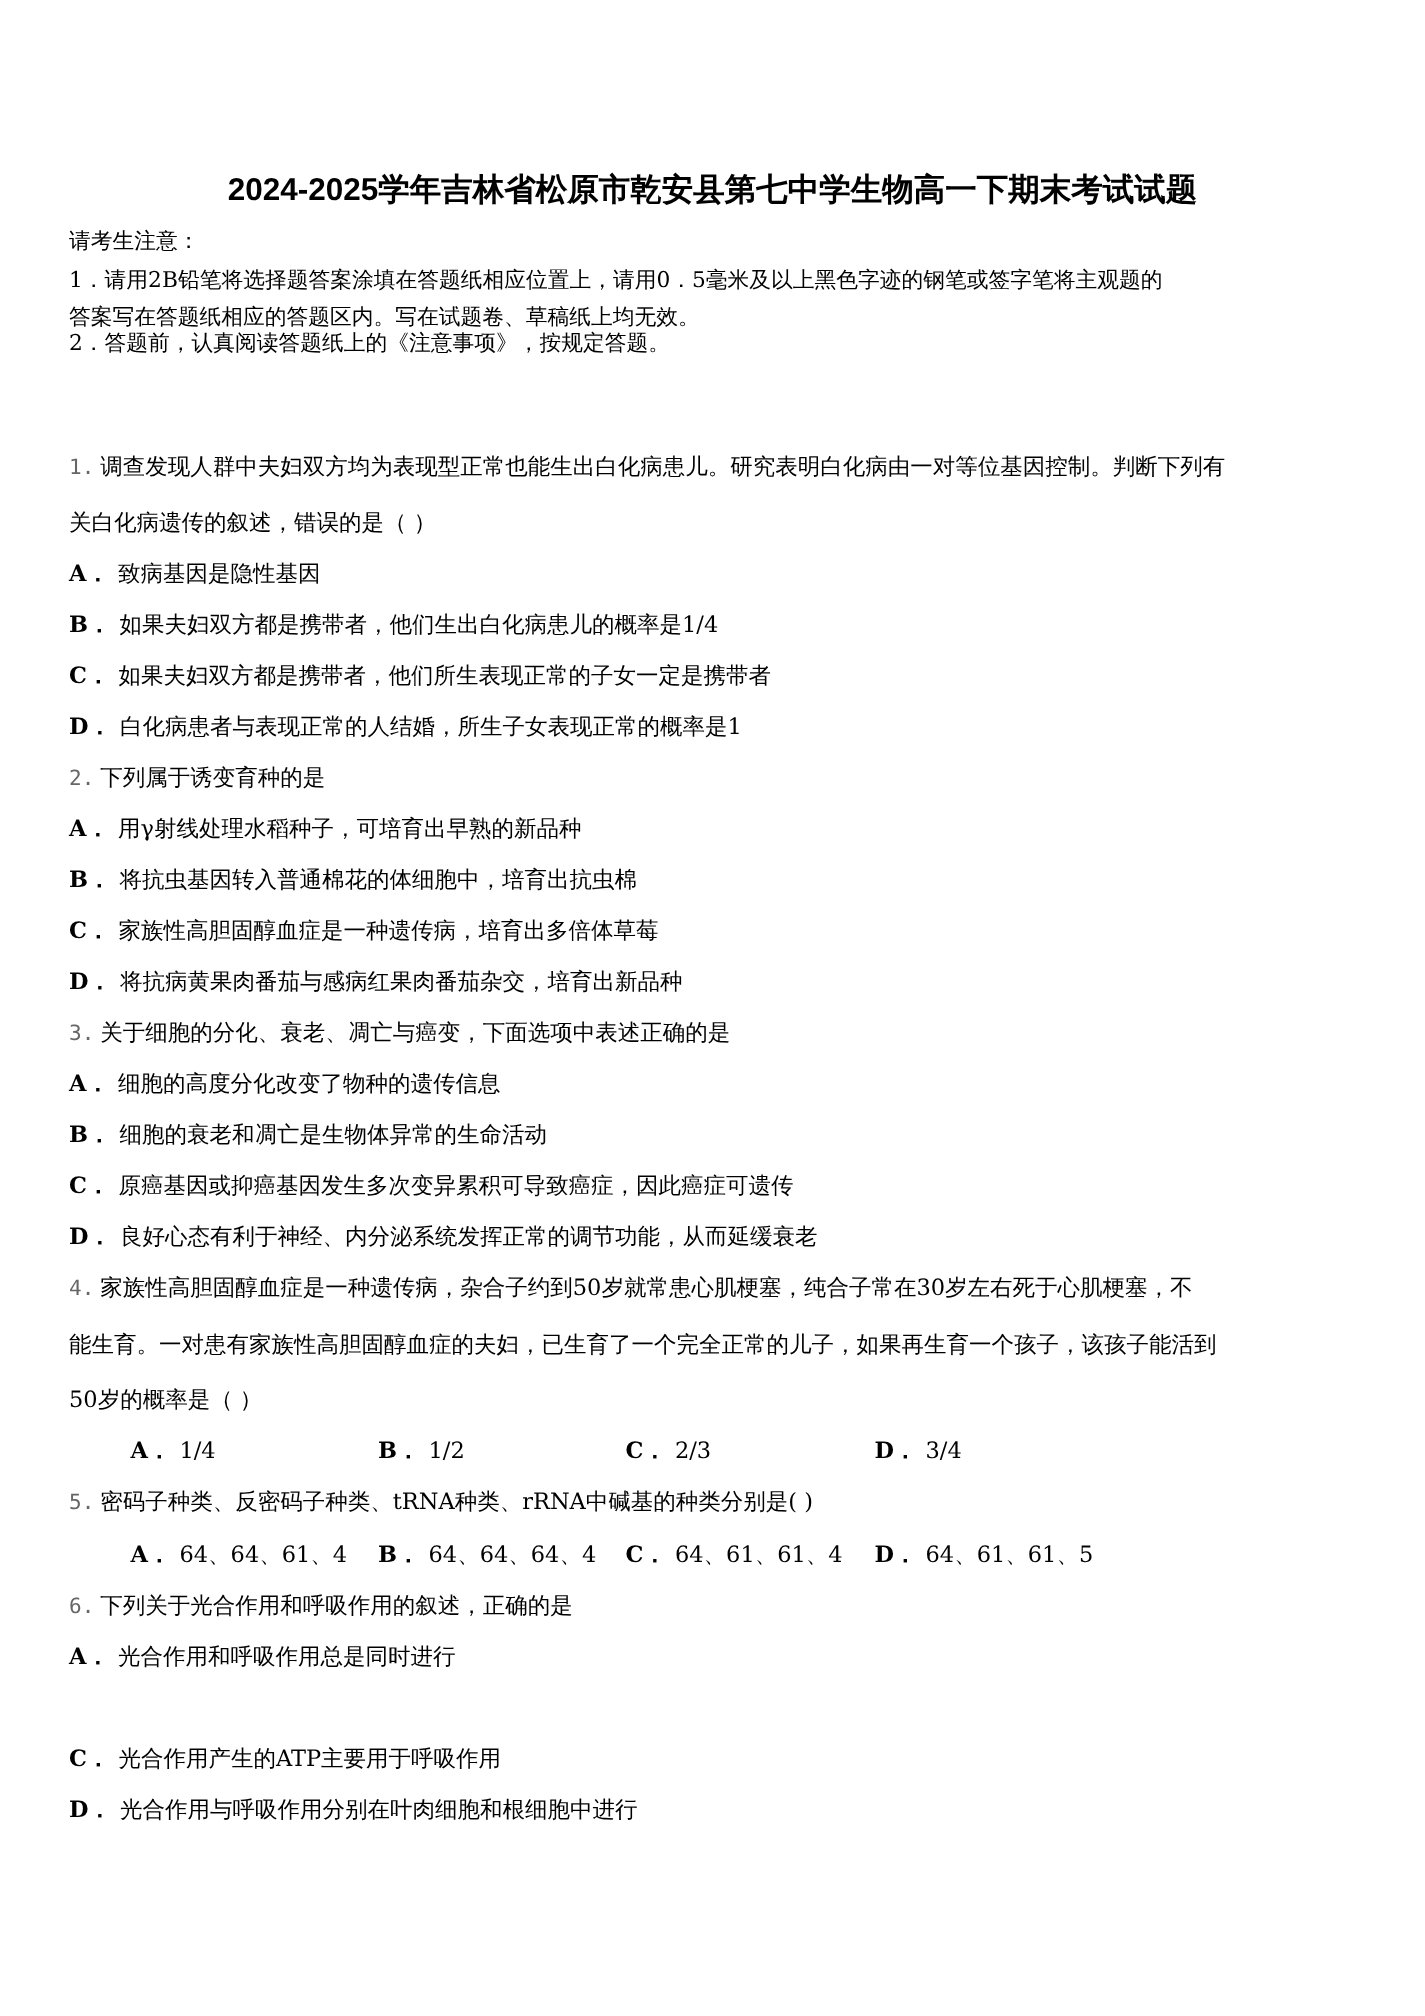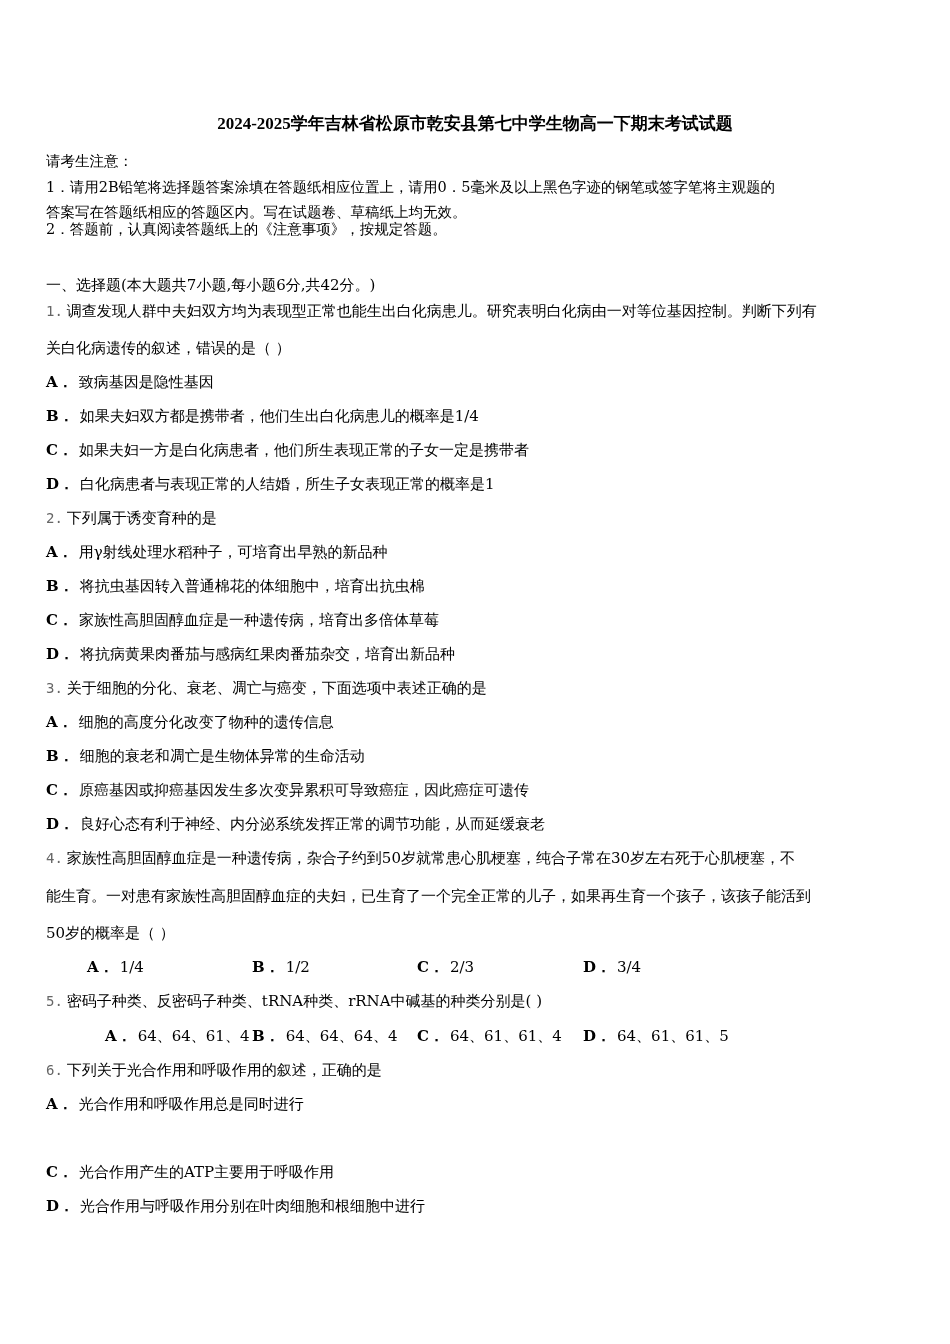--- a/index.html
+++ b/index.html
@@ -4,22 +4,22 @@
   <style>
     html, body { margin: 0; padding: 0; background: #ffffff; }
     body {
       width: 950px; height: 1344px; position: relative; overflow: hidden;
       font-family: "DejaVu Serif", "Liberation Serif", serif;
       color: #000;
     }
     .page { position: absolute; left: 0; top: 0; width: 950px; height: 1344px; }
     .title {
       position: absolute; left: 0; width: 950px; top: 112px;
-      text-align: center; font-family: Liberation Serif, serif;
-      font-weight: bold; font-size: 17px; letter-spacing: 0px;
+      text-align: center; font-family: Liberation Sans, sans-serif;
+      font-weight: bold; font-size: 21px; letter-spacing: 0px;
     }
     .line {
       position: absolute; left: 46px; white-space: nowrap;
       font-size: 15px; line-height: 20px;
     }
     .notice { font-size: 14.5px; }
     .qnum { color: #666; font-family: "DejaVu Sans Mono", "Liberation Mono", monospace; font-size: 14px; margin-right: 4px; }
     .opt-letter { font-weight: bold; margin-right: 6px; }
     .opt-row { position: absolute; left: 46px; font-size: 15px; line-height: 20px; margin-left: 41px; }
     .opt-row .cell { position: absolute; white-space: nowrap; }
@@ -29,29 +29,28 @@
 
 <div class="page">
 
   <div class="title">2024-2025学年吉林省松原市乾安县第七中学生物高一下期末考试试题</div>
 
   <div class="line notice" style="top:151px">请考生注意：</div>
   <div class="line notice" style="top:177px">1．请用2B铅笔将选择题答案涂填在答题纸相应位置上，请用0．5毫米及以上黑色字迹的钢笔或签字笔将主观题的</div>
   <div class="line notice" style="top:202px">答案写在答题纸相应的答题区内。写在试题卷、草稿纸上均无效。</div>
   <div class="line notice" style="top:219px">2．答题前，认真阅读答题纸上的《注意事项》，按规定答题。</div>
 
-  <div class="line" style="top:275px">一、选择题(本大题共7小题,每小题6分,共42分。)</div>
 
   <div class="line" style="top:301px">
     <span class="qnum">1.</span><span>调查发现人群中夫妇双方均为表现型正常也能生出白化病患儿。研究表明白化病由一对等位基因控制。判断下列有</span>
   </div>
   <div class="line" style="top:338px">关白化病遗传的叙述，错误的是（    ）</div>
   <div class="line" style="top:372px"><span class="opt-letter">A．</span><span>致病基因是隐性基因</span></div>
   <div class="line" style="top:406px"><span class="opt-letter">B．</span><span>如果夫妇双方都是携带者，他们生出白化病患儿的概率是1/4</span></div>
-  <div class="line" style="top:440px"><span class="opt-letter">C．</span><span>如果夫妇一方是白化病患者，他们所生表现正常的子女一定是携带者</span></div>
+  <div class="line" style="top:440px"><span class="opt-letter">C．</span><span>如果夫妇双方都是携带者，他们所生表现正常的子女一定是携带者</span></div>
   <div class="line" style="top:474px"><span class="opt-letter">D．</span><span>白化病患者与表现正常的人结婚，所生子女表现正常的概率是1</span></div>
 
   <div class="line" style="top:508px">
     <span class="qnum">2.</span><span>下列属于诱变育种的是</span>
   </div>
   <div class="line" style="top:542px"><span class="opt-letter">A．</span><span>用γ射线处理水稻种子，可培育出早熟的新品种</span></div>
   <div class="line" style="top:576px"><span class="opt-letter">B．</span><span>将抗虫基因转入普通棉花的体细胞中，培育出抗虫棉</span></div>
   <div class="line" style="top:610px"><span class="opt-letter">C．</span><span>家族性高胆固醇血症是一种遗传病，培育出多倍体草莓</span></div>
   <div class="line" style="top:644px"><span class="opt-letter">D．</span><span>将抗病黄果肉番茄与感病红果肉番茄杂交，培育出新品种</span></div>
 
@@ -72,21 +71,21 @@
     <span class="cell" style="left:0"><span class="opt-letter">A．</span><span>1/4</span></span>
     <span class="cell" style="left:165px"><span class="opt-letter">B．</span><span>1/2</span></span>
     <span class="cell" style="left:330px"><span class="opt-letter">C．</span><span>2/3</span></span>
     <span class="cell" style="left:496px"><span class="opt-letter">D．</span><span>3/4</span></span>
   </div>
 
   <div class="line" style="top:991px">
     <span class="qnum">5.</span><span>密码子种类、反密码子种类、tRNA种类、rRNA中碱基的种类分别是(   )</span>
   </div>
   <div class="opt-row" style="top:1026px; width:860px; height:20px;">
-    <span class="cell" style="left:18px"><span class="opt-letter">A．</span><span>64、64、61、4</span></span>
+    <span class="cell" style="left:0"><span class="opt-letter">A．</span><span>64、64、61、4</span></span>
     <span class="cell" style="left:165px"><span class="opt-letter">B．</span><span>64、64、64、4</span></span>
     <span class="cell" style="left:330px"><span class="opt-letter">C．</span><span>64、61、61、4</span></span>
     <span class="cell" style="left:496px"><span class="opt-letter">D．</span><span>64、61、61、5</span></span>
   </div>
 
   <div class="line" style="top:1060px">
     <span class="qnum">6.</span><span>下列关于光合作用和呼吸作用的叙述，正确的是</span>
   </div>
   <div class="line" style="top:1094px"><span class="opt-letter">A．</span><span>光合作用和呼吸作用总是同时进行</span></div>
   <div class="line" style="top:1162px"><span class="opt-letter">C．</span><span>光合作用产生的ATP主要用于呼吸作用</span></div>

